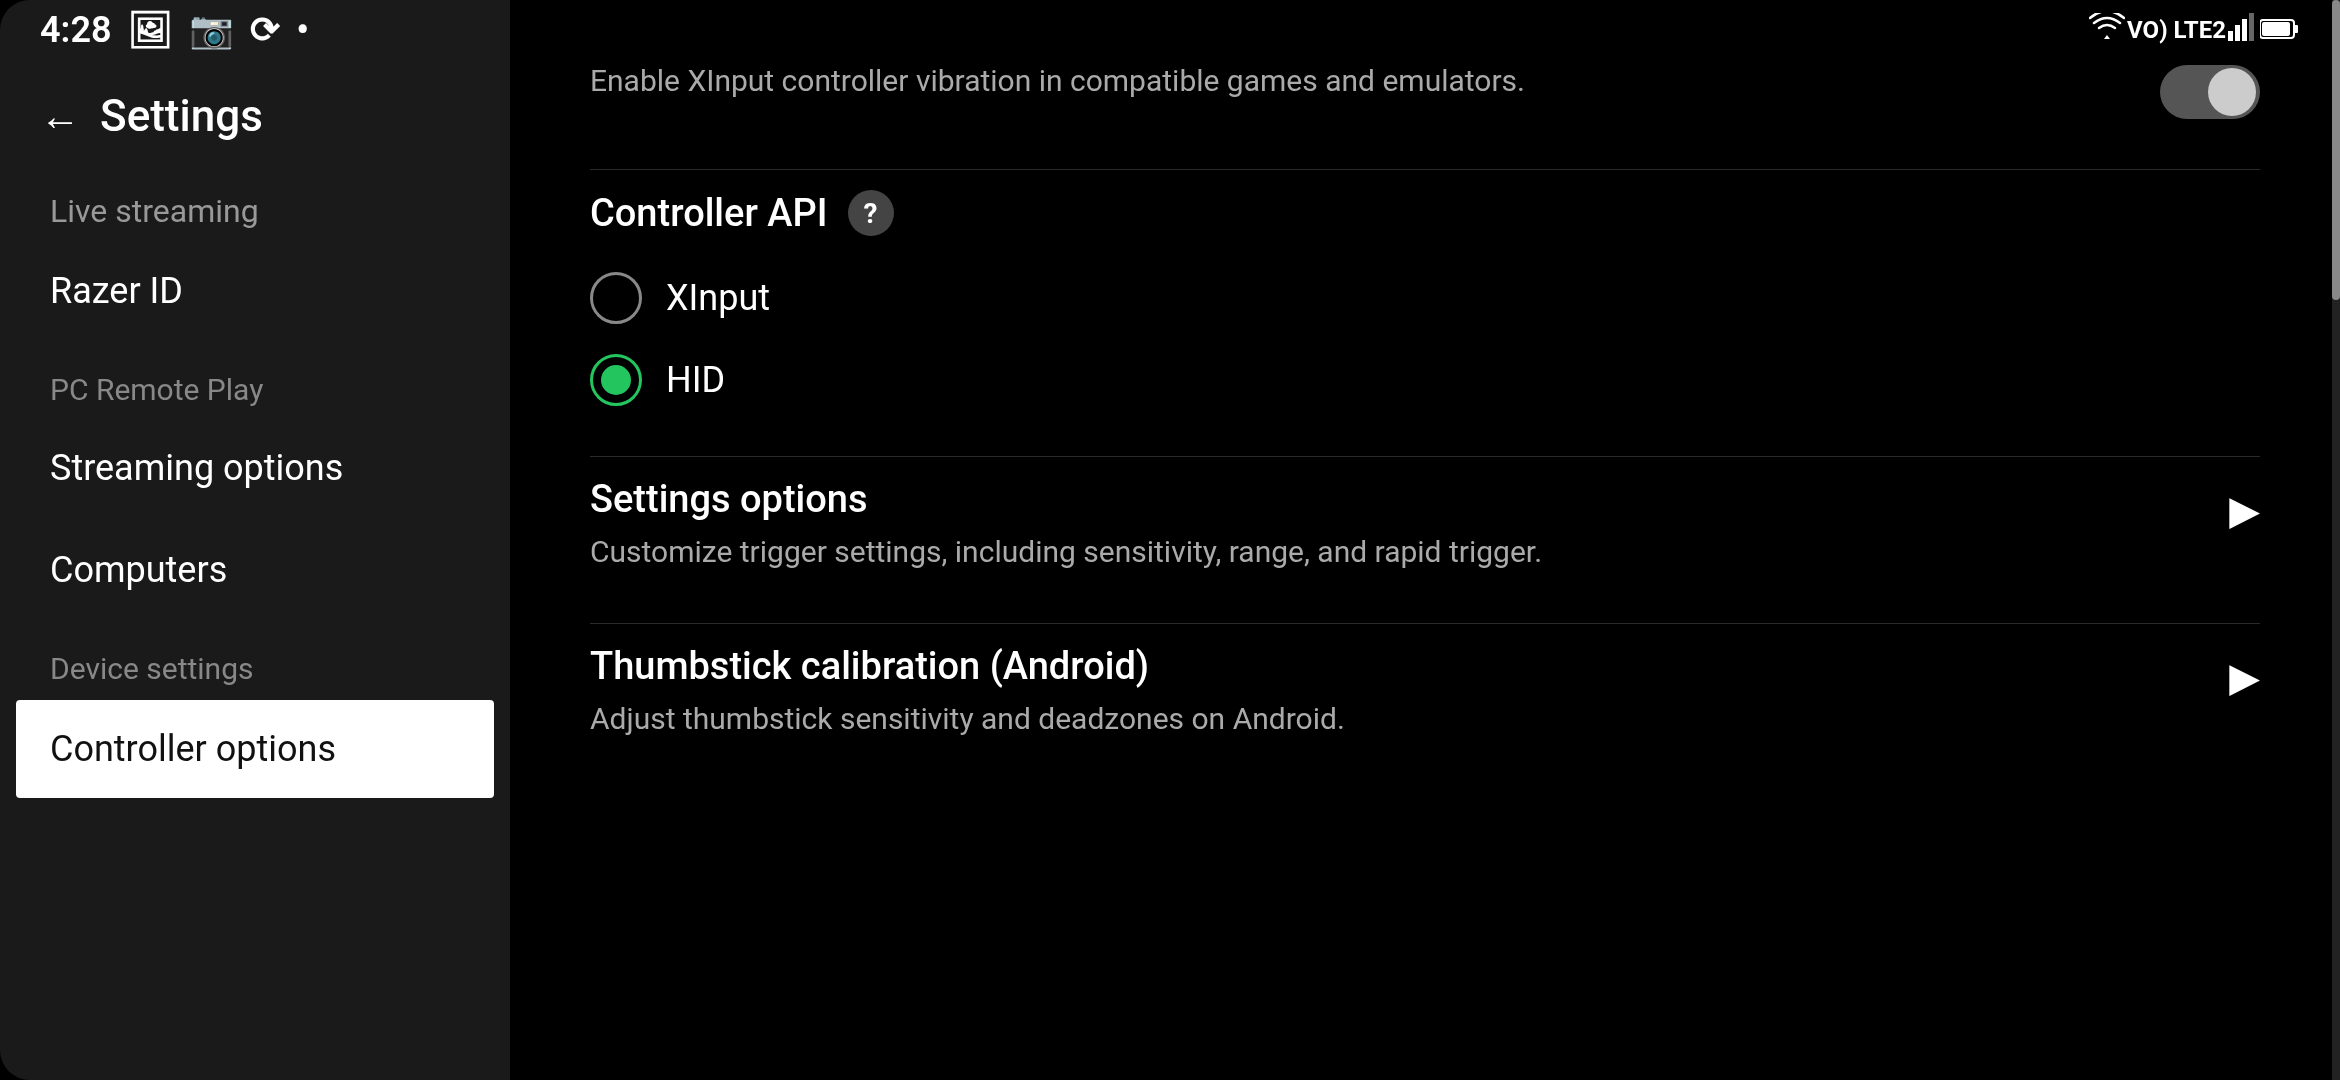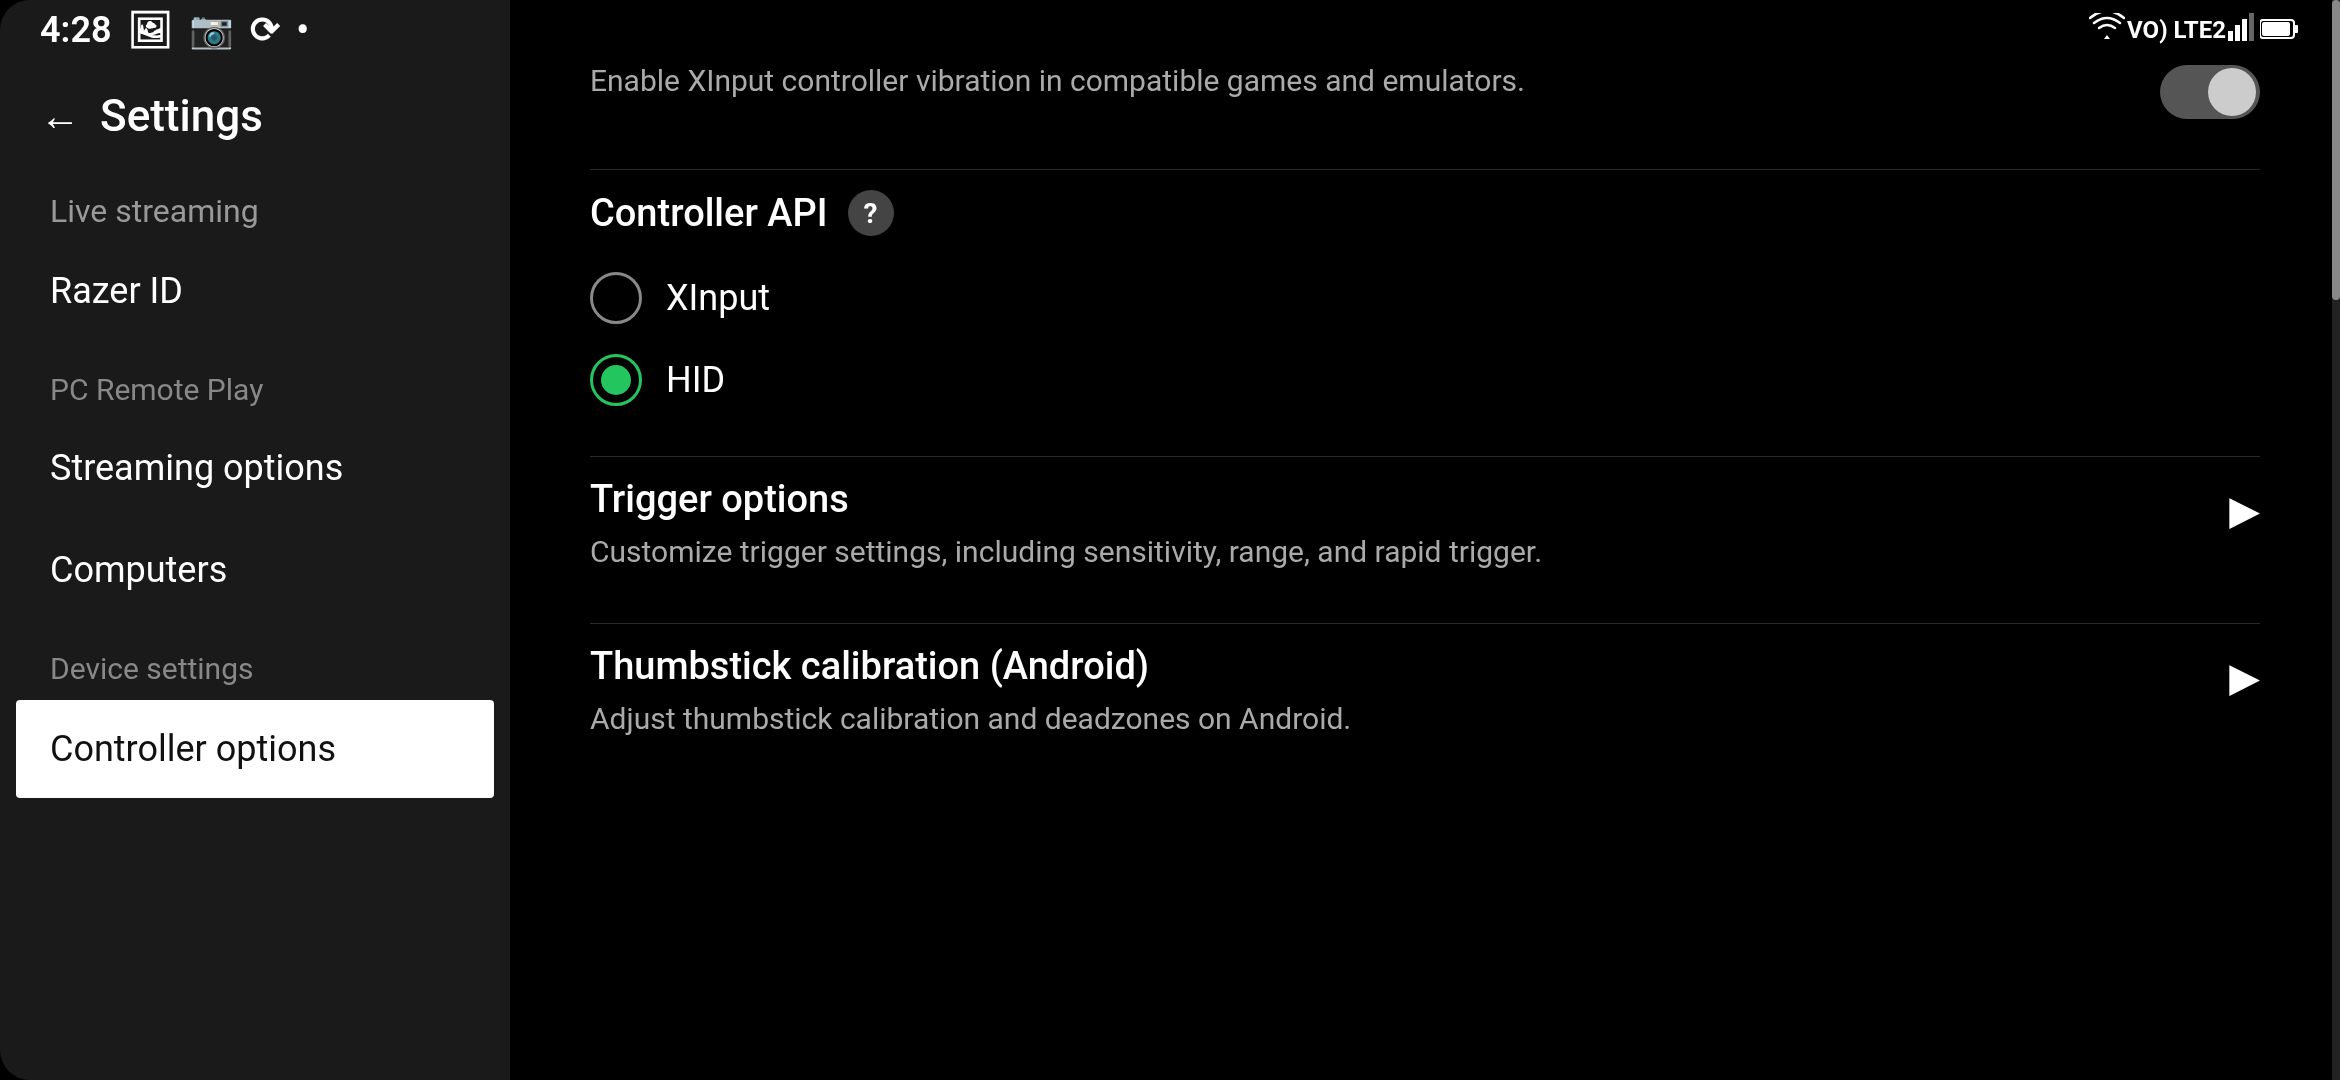--- a/index.html
+++ b/index.html
@@ -369,34 +369,34 @@
         <span class="radio-label">HID</span>
       </div>
     </div>
   </div>
 
   <div class="divider"></div>
 
   <div class="setting-row" style="cursor:pointer;">
     <div class="setting-row-flex">
       <div class="setting-text">
-        <div class="setting-title">Trigger options</div>
+        <div class="setting-title">Settings options</div>
         <div class="setting-desc">Customize trigger settings, including sensitivity, range, and rapid trigger.</div>
       </div>
       <div class="arrow-right">▶</div>
     </div>
   </div>
 
   <div class="divider"></div>
 
   <div class="setting-row" style="cursor:pointer;">
     <div class="setting-row-flex">
       <div class="setting-text">
         <div class="setting-title">Thumbstick calibration (Android)</div>
-        <div class="setting-desc">Adjust thumbstick calibration and deadzones on Android.</div>
+        <div class="setting-desc">Adjust thumbstick sensitivity and deadzones on Android.</div>
       </div>
       <div class="arrow-right">▶</div>
     </div>
   </div>
 
   <div class="scrollbar">
     <div class="scrollbar-thumb"></div>
   </div>
 </div>
 

